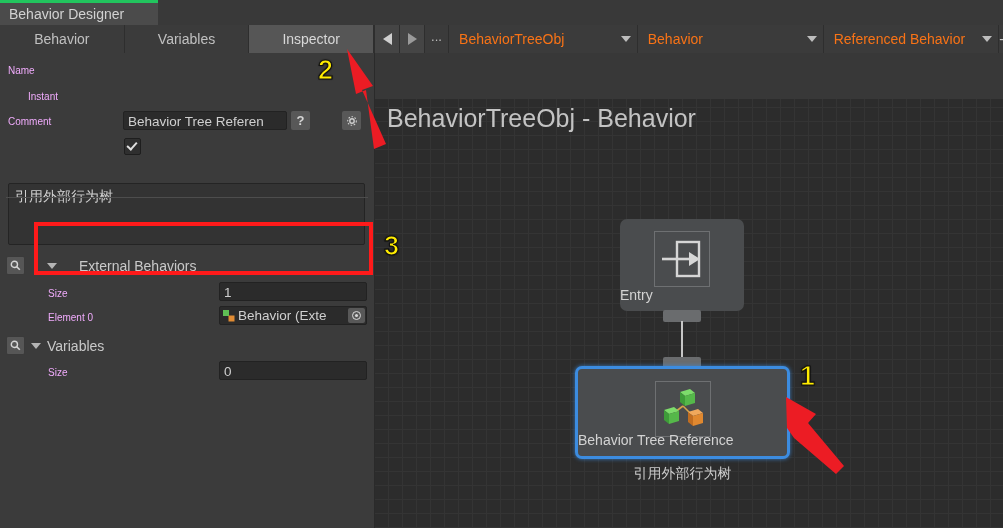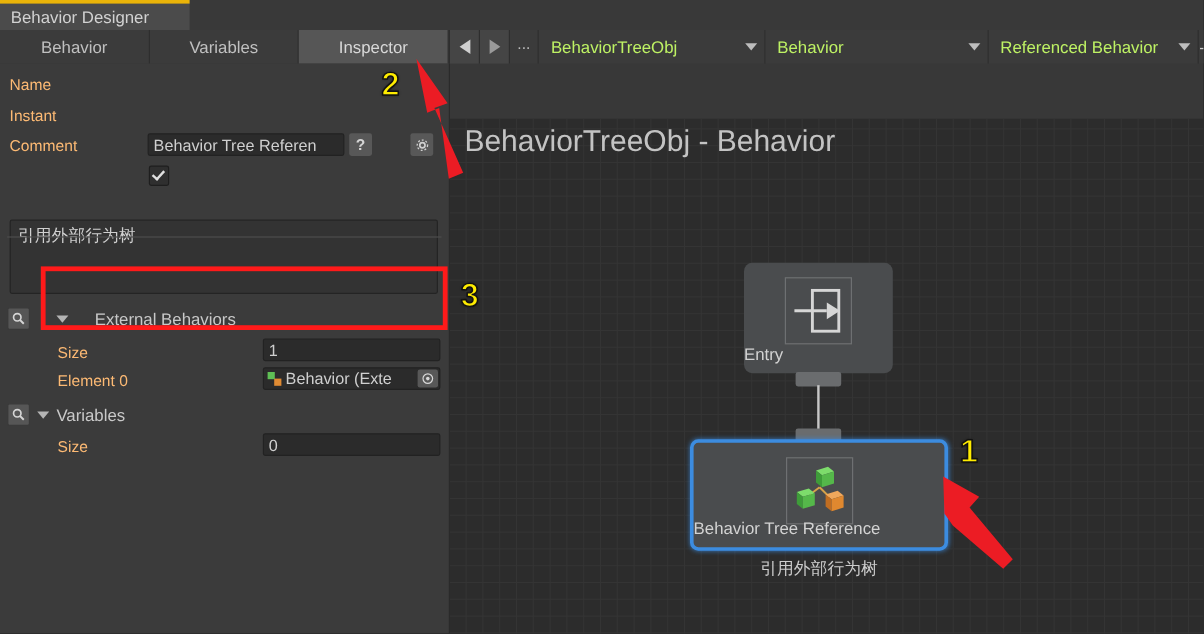--- a/index.html
+++ b/index.html
@@ -23,21 +23,21 @@
   .titlebar {
     position: absolute; left: 0; top: 0;
     width: 1003px; height: 25px;
     background: #393939;
   }
   .title-tab {
     position: absolute; left: 0; top: 0;
     width: 158px; height: 25px;
     background: #4b4b4b;
     box-sizing: border-box;
-    border-top: 3px solid #eab308;
+    border-top: 3px solid #22c55e;
     color: #d2d2d2;
     font-size: 14px;
     line-height: 23px;
     padding-left: 9px;
     white-space: nowrap;
   }
 
   
   .tabrow {
     position: absolute; left: 0; top: 25px;
@@ -81,21 +81,21 @@
     background: #3b3b3b;
     border-right: 1px solid #2e2e2e;
     color: #bdbdbd; font-size: 13px;
     padding-bottom: 6px;
     box-sizing: border-box;
   }
   .tb-drop {
     display: flex; align-items: center;
     background: #3b3b3b;
     border-right: 1px solid #2e2e2e;
-    color: #bef264; font-size: 14px;
+    color: #f97316; font-size: 14px;
     padding: 0 6px 0 10px;
     white-space: nowrap;
     position: relative;
   }
   .tb-drop .lbl { flex: 1 1 auto; }
   .tb-drop .caret {
     margin-left: 10px;
     width: 0; height: 0;
     border-left: 5px solid transparent;
     border-right: 5px solid transparent;
@@ -129,21 +129,21 @@
     width: 374px; height: 475px;
     background: #3b3b3b;
     border-right: 1px solid #2a2a2a;
   }
   .row {
     position: absolute;
     left: 0; width: 374px;
     display: flex; align-items: center;
   }
   .lbl-field {
-    color: #fdba74; font-size: 13px;
+    color: #f0abfc; font-size: 10px;
     padding-left: 8px;
     white-space: nowrap;
   }
   .lbl-indent { padding-left: 48px; }
 
   .txtfield {
     background: #2b2b2b;
     border: 1px solid #222;
     border-radius: 2px;
     color: #cfcfcf;
@@ -392,21 +392,21 @@
     </div>
     <div class="txtfield" style="position:absolute; left:123px; top:58px; width:164px;">Behavior Tree Referen</div>
     <div class="helpbtn" style="position:absolute; left:291px; top:58px;">?</div>
     <div class="gearbtn" style="position:absolute; left:342px; top:58px;">
       <svg width="12" height="12" viewBox="0 0 12 12">
         <circle cx="6" cy="6" r="2.2" fill="none" stroke="#cfcfcf" stroke-width="1.4"></circle>
         <circle cx="6" cy="6" r="4.3" fill="none" stroke="#cfcfcf" stroke-width="1.1" stroke-dasharray="1.6 1.6"></circle>
       </svg>
     </div>
 
-    <div class="row" style="top:32px; height:22px;">
+    <div class="row" style="top:32px; height:22px;margin-left:20px;">
       <span class="lbl-field">Instant</span>
     </div>
     <div class="chk" style="position:absolute; left:124px; top:85px;"></div>
 
     <div class="row" style="top:57px; height:22px;">
       <span class="lbl-field">Comment</span>
     </div>
     <div class="commentbox">引用外部行为树</div>
 
     <div class="sep" style="top:144px;"></div>

